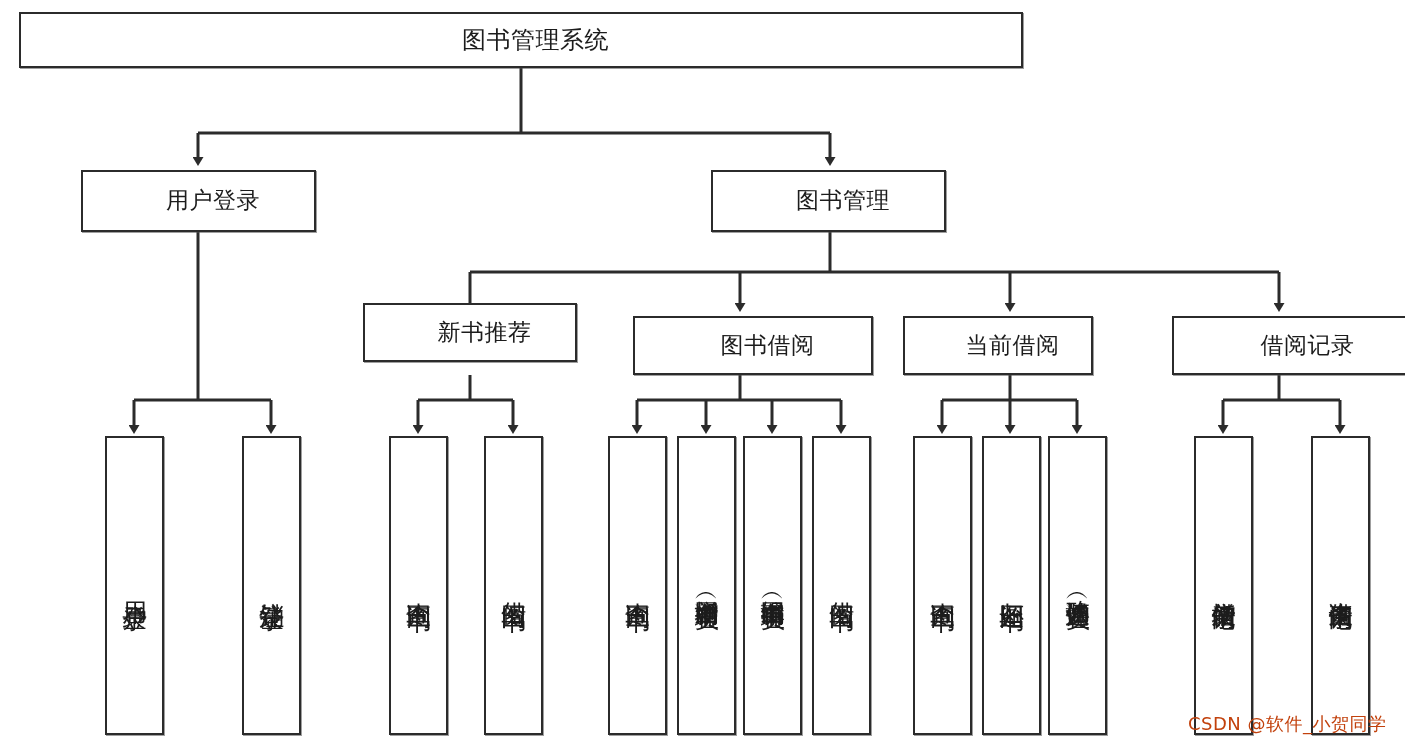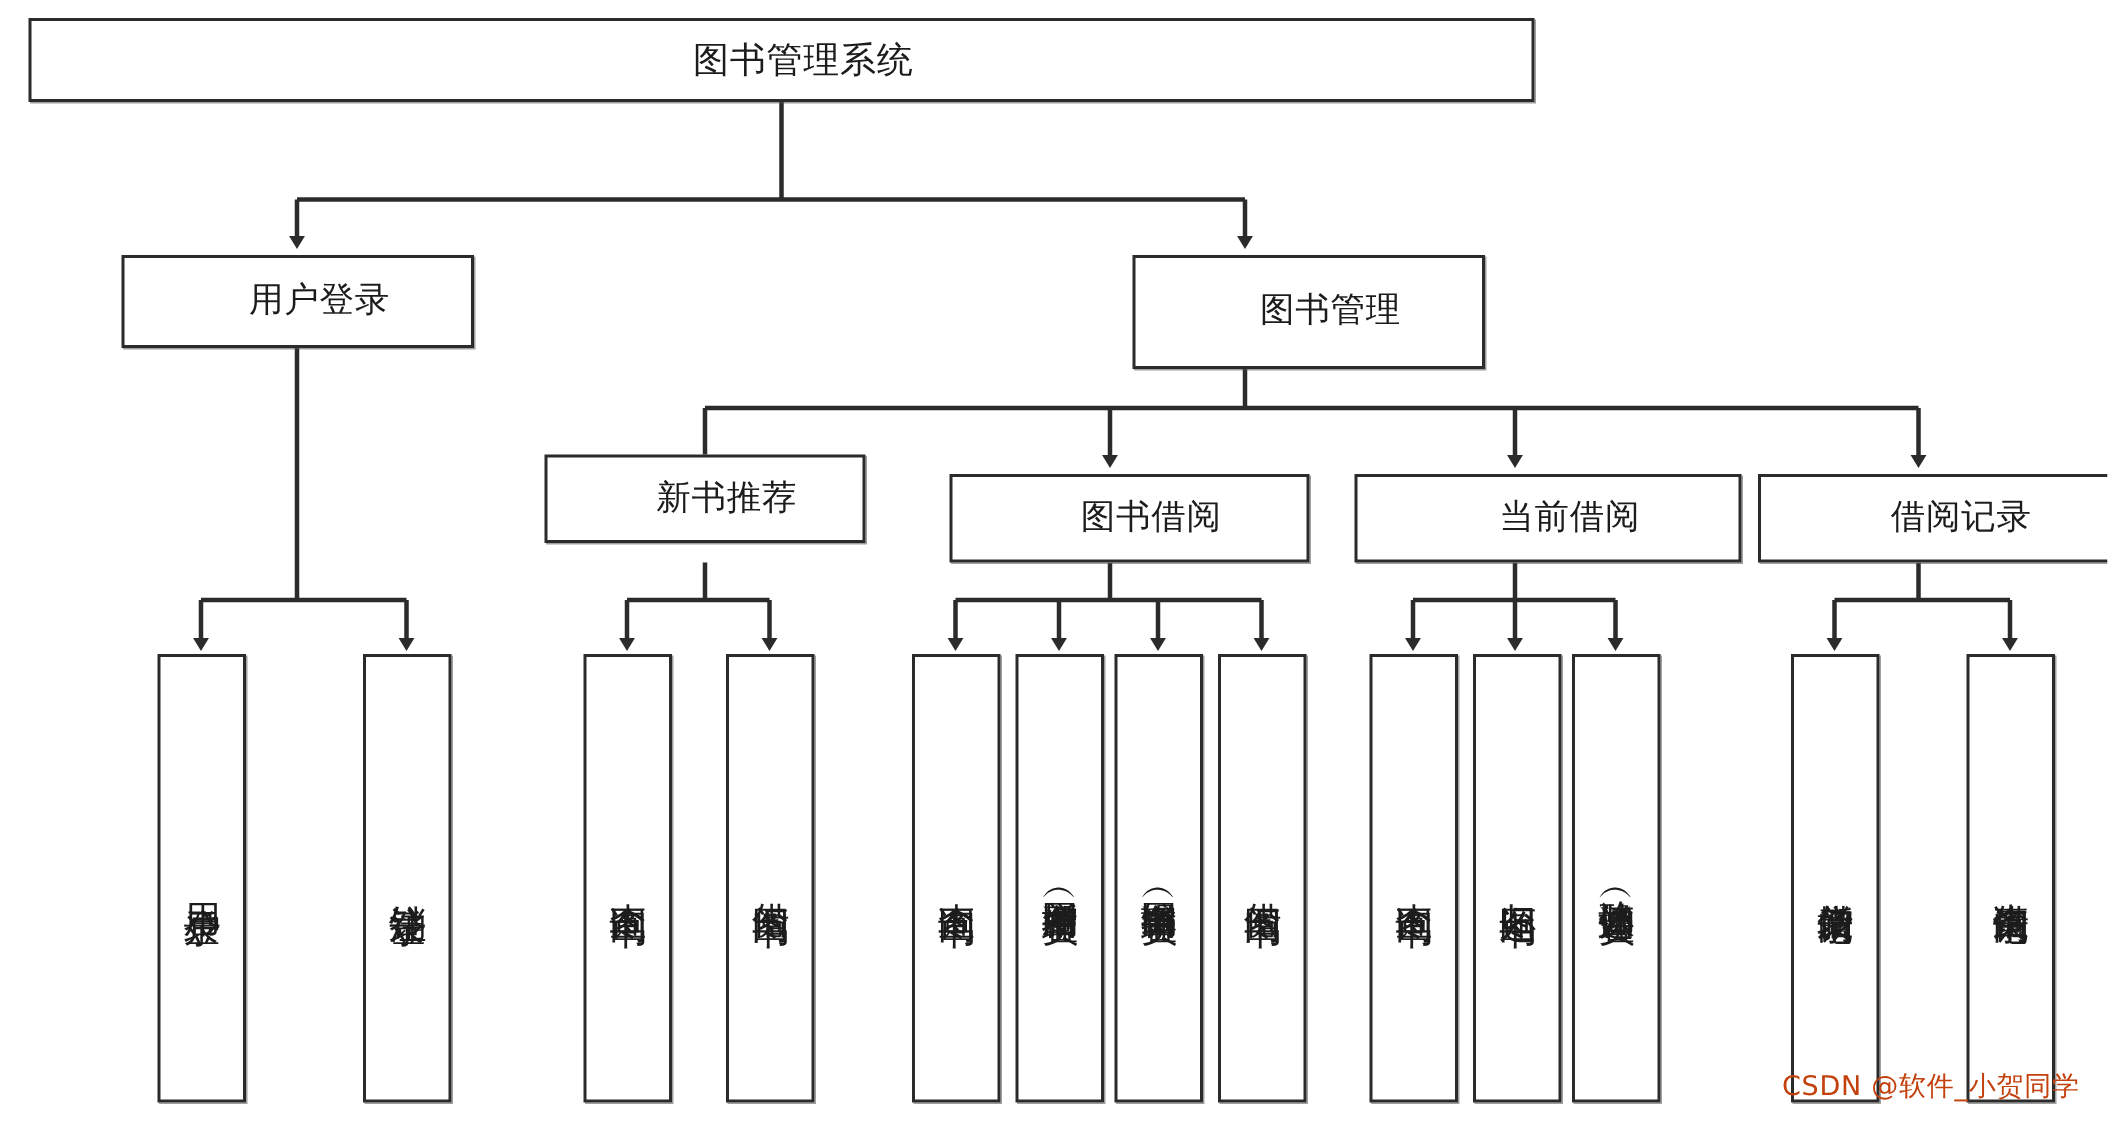--- a/index.html
+++ b/index.html
@@ -135,31 +135,31 @@
     </g>
   </svg>
 
   <div class="node horiz" id="node-root" style="left:19px; top:12px; width:1004px; height:56px;">
     <span class="label">图书管理系统</span>
   </div>
 
   <div class="node horiz" style="left:81px; top:170px; width:235px; height:62px;">
     <span class="label">用户登录</span>
   </div>
-  <div class="node horiz" style="left:711px; top:170px; width:235px; height:76px;margin-left:44px;">
+  <div class="node horiz" style="left:711px; top:170px; width:235px; height:62px;">
     <span class="label">图书管理</span>
   </div>
 
   <div class="node horiz" style="left:363px; top:303px; width:214px; height:59px;">
     <span class="label">新书推荐</span>
   </div>
   <div class="node horiz" style="left:633px; top:316px; width:240px; height:59px;">
     <span class="label">图书借阅</span>
   </div>
-  <div class="node horiz" style="left:903px; top:316px; width:258px; height:59px;">
+  <div class="node horiz" style="left:903px; top:316px; width:190px; height:59px;">
     <span class="label">当前借阅</span>
   </div>
   <div class="node horiz" style="left:1172px; top:316px; width:242px; height:59px;">
     <span class="label">借阅记录</span>
   </div>
 
   <div class="node vert" style="left:105px; top:436px; width:59px; height:299px;">
     <span class="label">用户登录</span>
   </div>
   <div class="node vert" style="left:242px; top:436px; width:59px; height:299px;">

